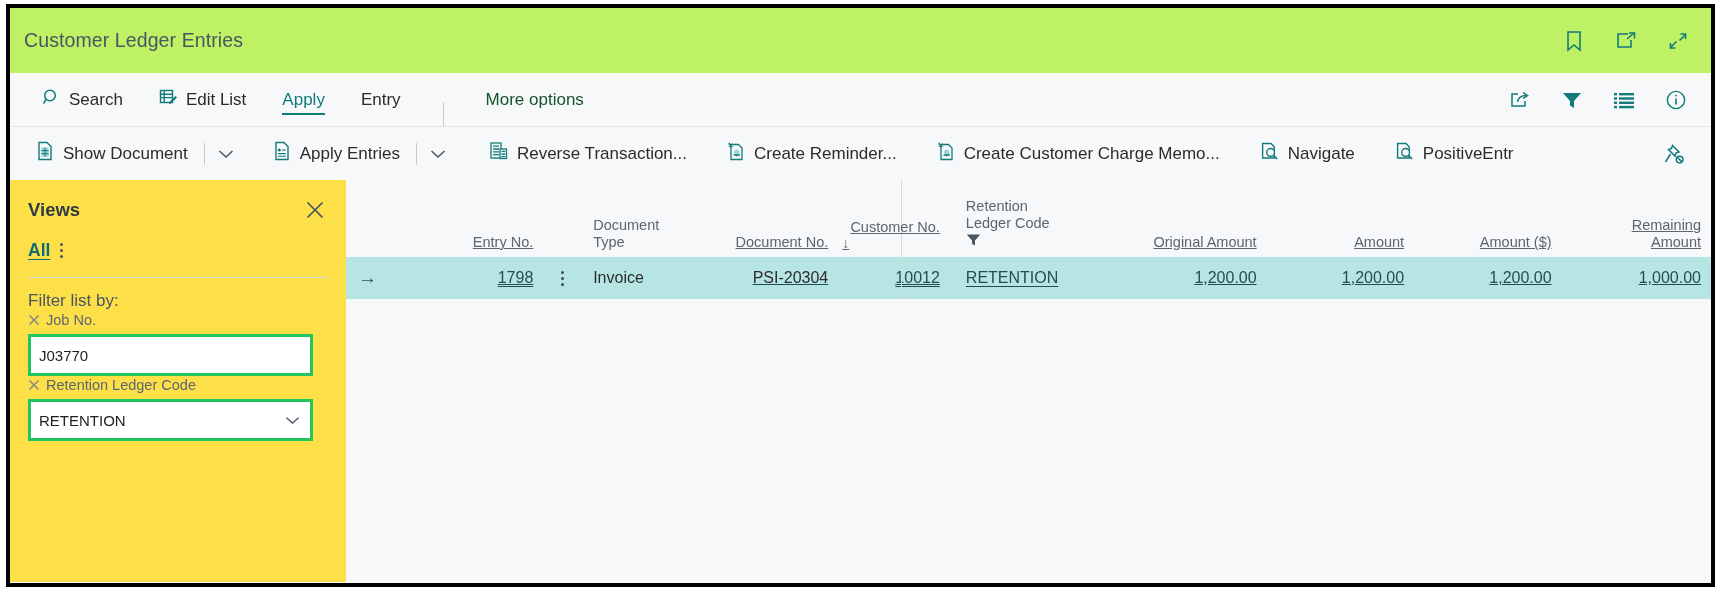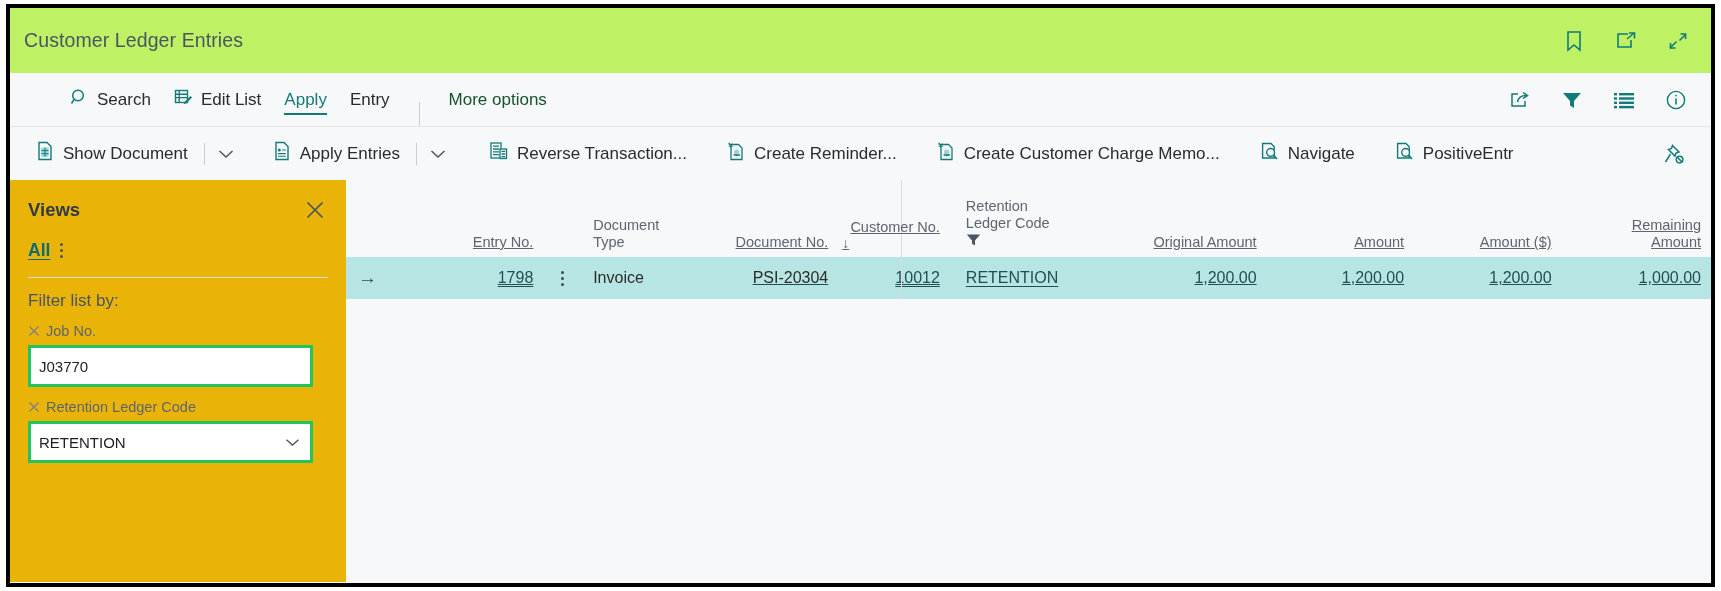--- a/index.html
+++ b/index.html
@@ -51,22 +51,21 @@
   .tb-icon svg { display: block; }
 
   
   #ribbon-tabs {
     position: relative;
     height: 53px;
     background: #f7f8f9;
     display: flex;
     align-items: flex-end;
     padding-left: 22px;
-    gap: 3px;
-    margin-left: 28px;
+    gap: 16px;
   }
   .rb-item {
     display: flex;
     align-items: center;
     gap: 8px;
     font-size: 17px;
     color: #2b2b2b;
     cursor: pointer;
     height: 100%;
     padding: 0 10px;
@@ -133,21 +132,21 @@
   #body-split {
     position: relative;
     height: 402px;
     display: flex;
     background: #f7f8f9;
   }
 
   
   #views-pane {
     width: 336px;
-    background: #eab308;
+    background: #fde047;
     padding: 14px 18px 0 18px;
     position: relative;
     flex: 0 0 336px;
   }
   #views-head {
     display: flex;
     align-items: center;
     justify-content: space-between;
     height: 32px;
   }
@@ -185,21 +184,21 @@
   }
   #views-divider {
     height: 1px; background: #d8dade;
     margin: 9px 0 0 0;
   }
   #filter-label {
     font-size: 17px;
     color: #4a5563;
     margin-top: 13px;
   }
-  .filter-group { margin-top: 11px; }
+  .filter-group { }
   .filter-caption {
     display: flex; align-items: center; gap: 6px;
     font-size: 14.5px;
     color: #5d6670;
     margin-bottom: 5px;
     height: 18px;
   }
   .filter-caption .xmark { cursor: pointer; display:flex; }
   .filter-input {
     width: 285px;

